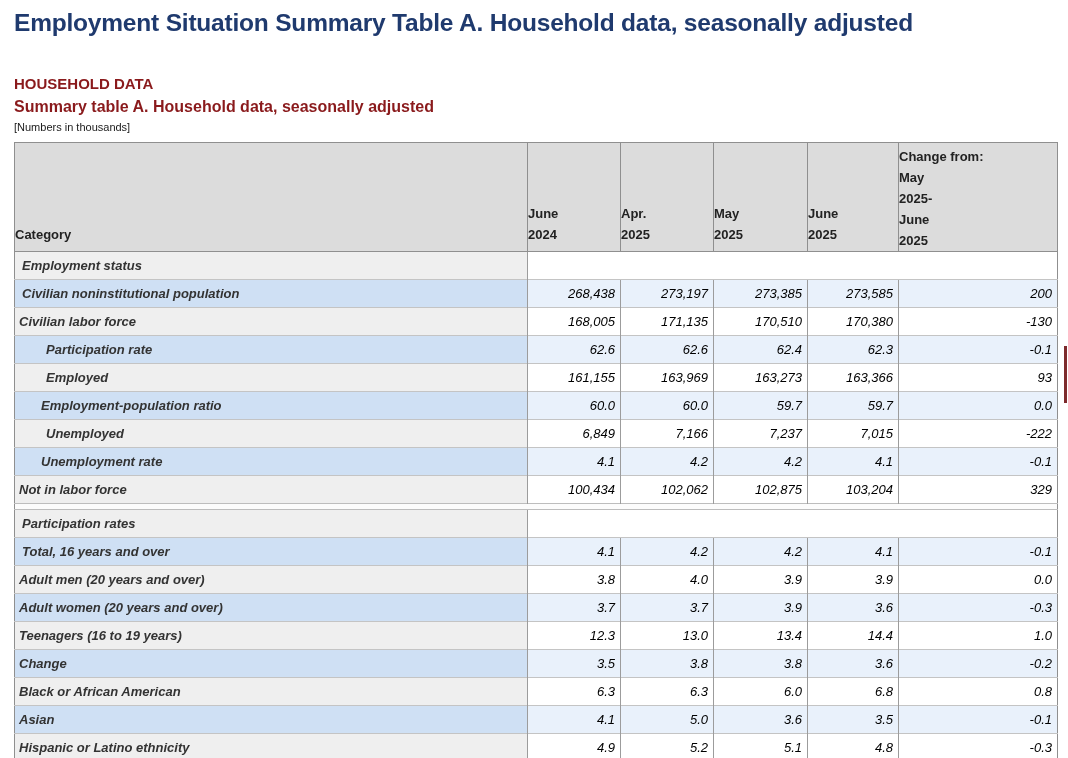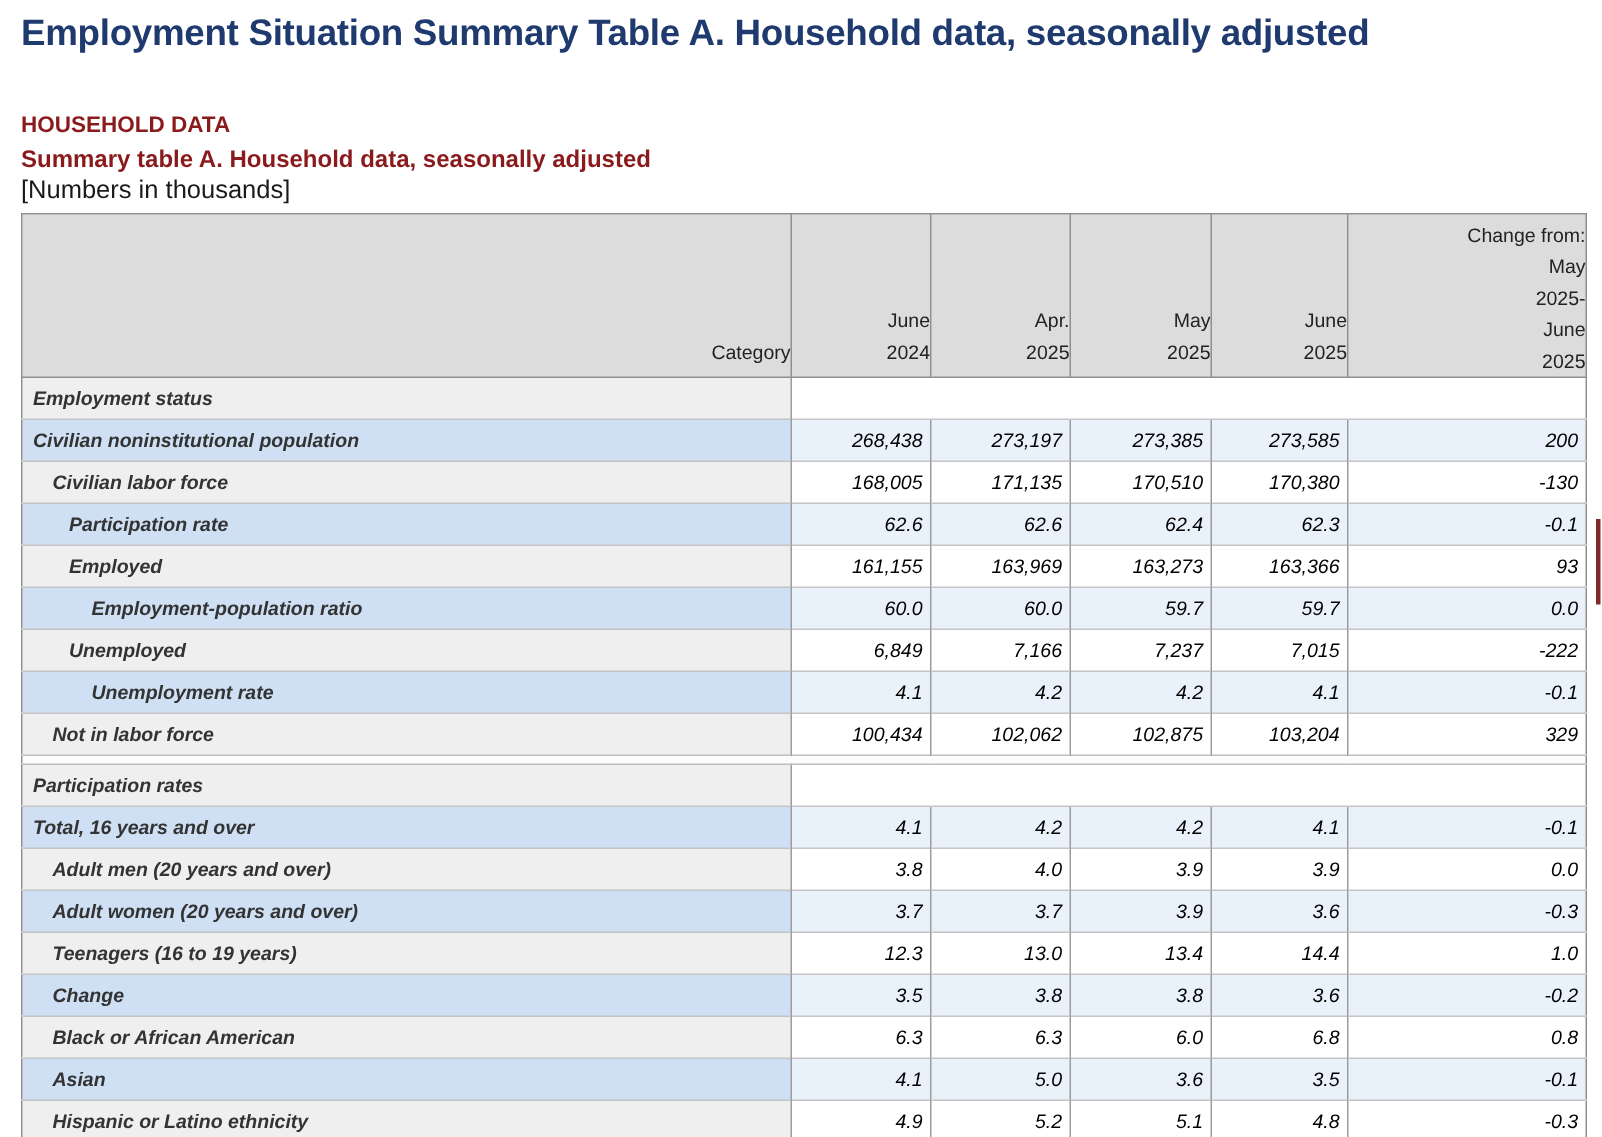--- a/index.html
+++ b/index.html
@@ -25,57 +25,57 @@
     color: var(--red, #8a1a1c);
   }
   .tbl-title {
     margin: 4px 0 0 14px;
     font-size: 16px; line-height: 20px;
     font-weight: 700;
     color: var(--red, #8a1a1c);
   }
   .units {
     margin: 2px 0 0 14px;
-    font-size: 17px; line-height: 16px;
+    font-size: 11px; line-height: 16px;
     color: #1a1a1a;
   }
 
   table {
     border-collapse: collapse;
     table-layout: fixed;
     margin: 7px 0 0 14px;
     width: 1043px;
     border: 1px solid #8f8f8f;
     font-size: 13px;
   }
   thead tr { height: 109px; }
   th {
     background: var(--hdr, #dcdcdc);
     border: 1px solid #8f8f8f;
-    font-weight: 400;
+    font-weight: 700;
     color: #222;
-    text-align: right;
+    text-align: left;
     vertical-align: bottom;
     line-height: 21px;
     padding-bottom: 6px;
   }
   th.chg-h { vertical-align: top; padding-top: 3px; padding-bottom: 0; }
 
   tbody tr.body-row { height: 28px; font-style: italic; }
   td { border-top: 1px solid #c4c4c4; vertical-align: middle; }
 
   td.cat {
     font-weight: 700;
     color: #333;
     text-align: left;
   }
   td.lv0 { padding-left: 7px; }
-  td.lv1 { padding-left: 20px; }
+  td.lv1 { padding-left: 4px; }
   td.lv2 { padding-left: 31px; }
-  td.lv3 { padding-left: 46px; margin-top: 36px; }
+  td.lv3 { padding-left: 26px; margin-top: 36px; }
 
   td.num {
     text-align: right;
     padding-right: 5px;
     color: #000;
     border-left: 1px solid #9c9c9c;
   }
   td.merged { background: #fff; border-left: 1px solid #9c9c9c; }
 
   .lab-gray { background: var(--graylab, #efefef); }

